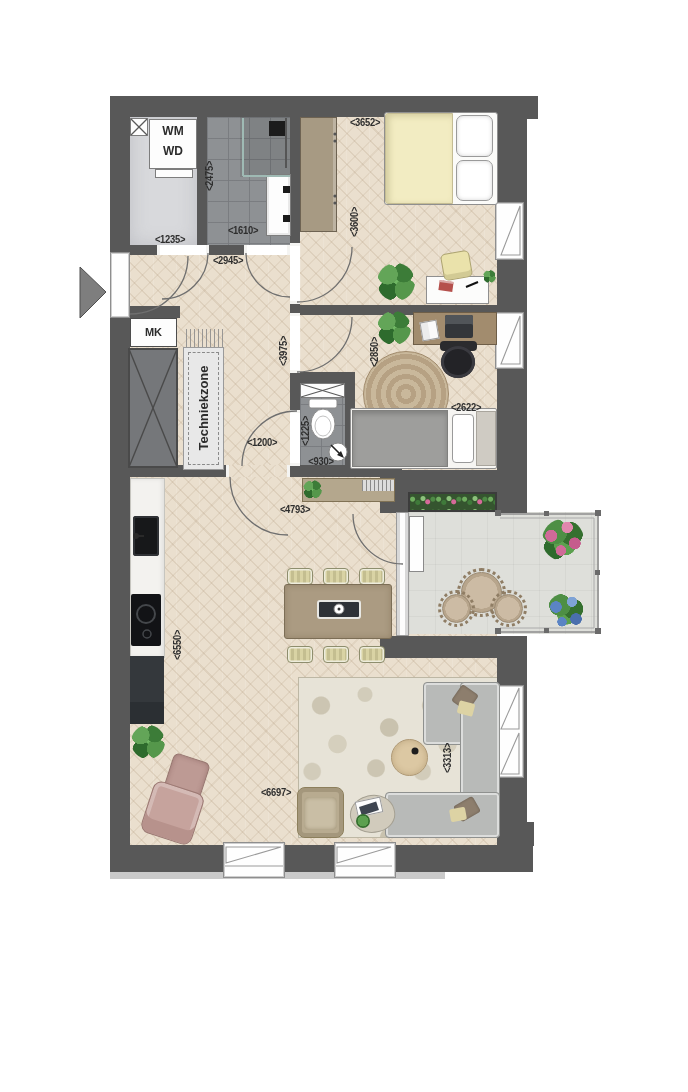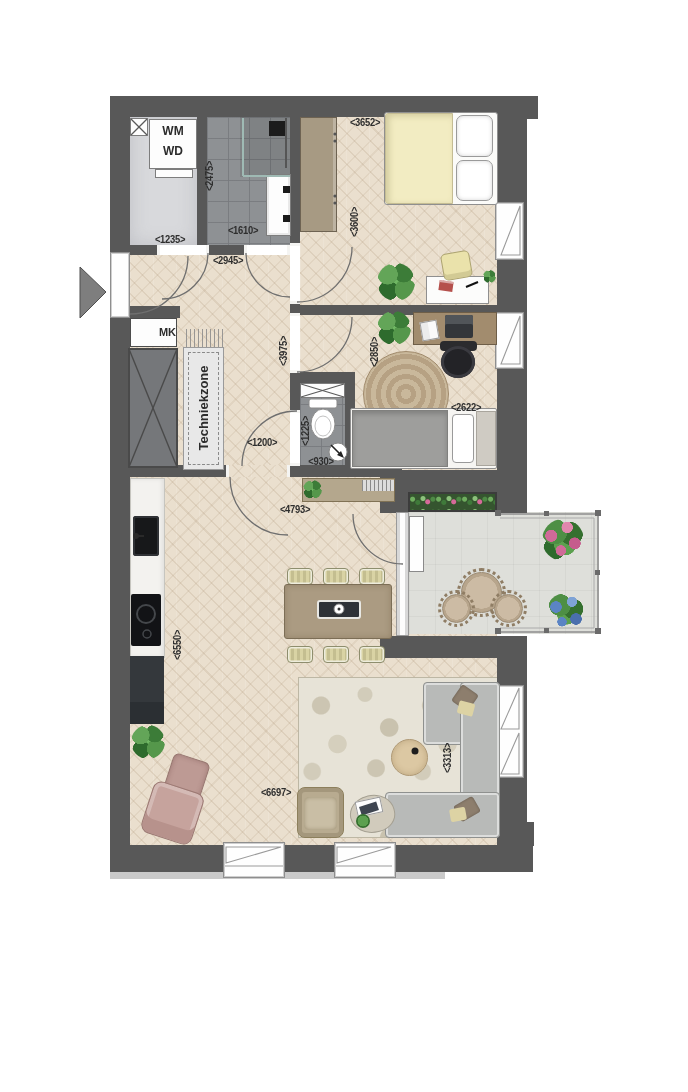--- a/index.html
+++ b/index.html
@@ -176,21 +176,21 @@
   <div class="abs" style="left:421px;top:321px;width:15px;height:17px;background:#fafafa;border:1px solid #9a9a9a;transform:rotate(-10deg);box-shadow:inset 7px 0 0 #ececec;"></div>
   <div class="abs" style="left:440px;top:341px;width:37px;height:10px;background:#2b2b2e;border-radius:4px;"></div>
   <div class="abs" style="left:441px;top:346px;width:34px;height:32px;background:#232327;border-radius:50%;box-shadow:inset 0 0 0 3px #3a3a40;"></div>
   <div class="abs" style="left:350px;top:408px;width:147px;height:61px;background:#f6f5f2;border:1px solid #8f8f8f;border-radius:2px;box-sizing:border-box;"></div>
   <div class="abs" style="left:352px;top:410px;width:96px;height:57px;background:#9e9e9c;border:1px solid #80807e;box-sizing:border-box;box-shadow:inset 0 3px 5px rgba(0,0,0,.18);"></div>
   <div class="abs" style="left:452px;top:414px;width:22px;height:49px;background:#ffffff;border:1px solid #9a9a9a;border-radius:4px;box-sizing:border-box;"></div>
   <div class="abs" style="left:476px;top:411px;width:20px;height:55px;background:#cfcbc3;border:1px solid #a9a59d;box-sizing:border-box;"></div>
   <div class="plant" style="left:377px;top:311px;width:34px;height:34px;"></div>
 
   <div class="white-box" style="left:130px;top:318px;width:47px;height:29px;border-color:#4c4c4c;">
-    <div class="roomlabel" style="left:0;right:0;top:7px;text-align:right;font-size:11px;">MK</div>
+    <div class="roomlabel" style="left:0;right:0;top:7px;text-align:center;font-size:11px;">MK</div>
   </div>
   <div class="abs" style="left:128px;top:348px;width:50px;height:120px;background:#75777a;border:2px solid #4a4a4a;box-sizing:border-box;"></div>
   <div class="abs" style="left:183px;top:347px;width:41px;height:123px;background:#e8e8e8;border:1px solid #9a9a9a;box-sizing:border-box;">
     <div class="abs" style="left:4px;top:4px;right:4px;bottom:4px;border:1px dashed #8a8a8a;"></div>
   </div>
   <div class="roomlabel" style="left:203px;top:408px;font-size:13px;transform:translate(-50%,-50%) rotate(-90deg);white-space:nowrap;">Techniekzone</div>
   <div class="hatch-v" style="left:186px;top:329px;width:38px;height:18px;opacity:.85;"></div>
 
   <div class="abs" style="left:130px;top:478px;width:35px;height:180px;background:#f3f2ef;border:1px solid #c6c5bf;box-sizing:border-box;box-shadow:inset -2px 0 4px rgba(0,0,0,.08);"></div>
   <div class="abs" style="left:133px;top:516px;width:26px;height:40px;background:#17181a;border-radius:3px;box-shadow:inset 0 0 0 2px #303236;"></div>

